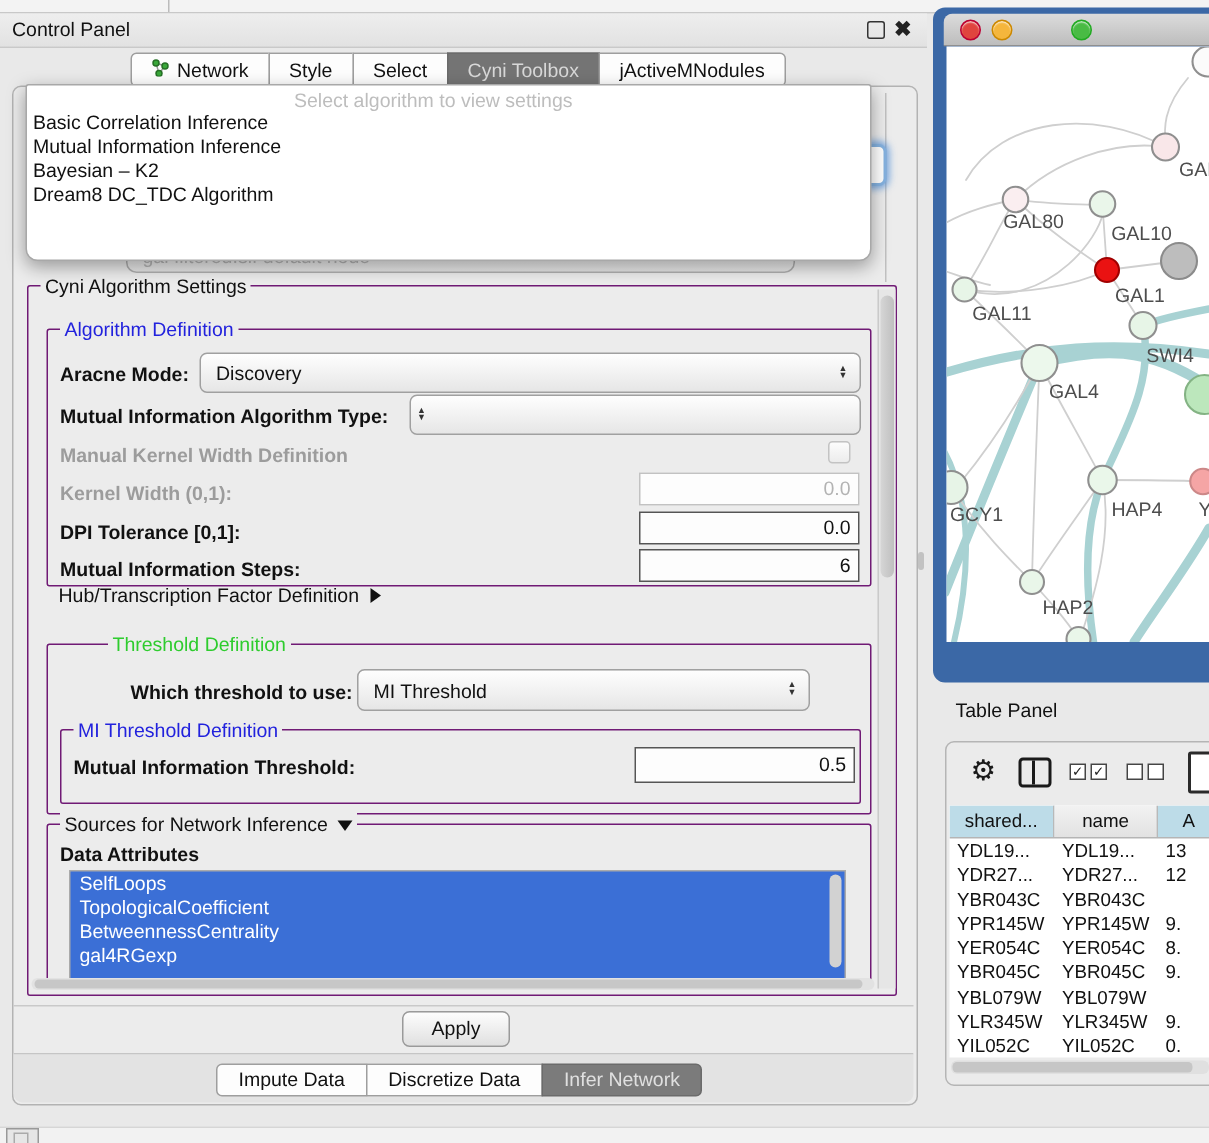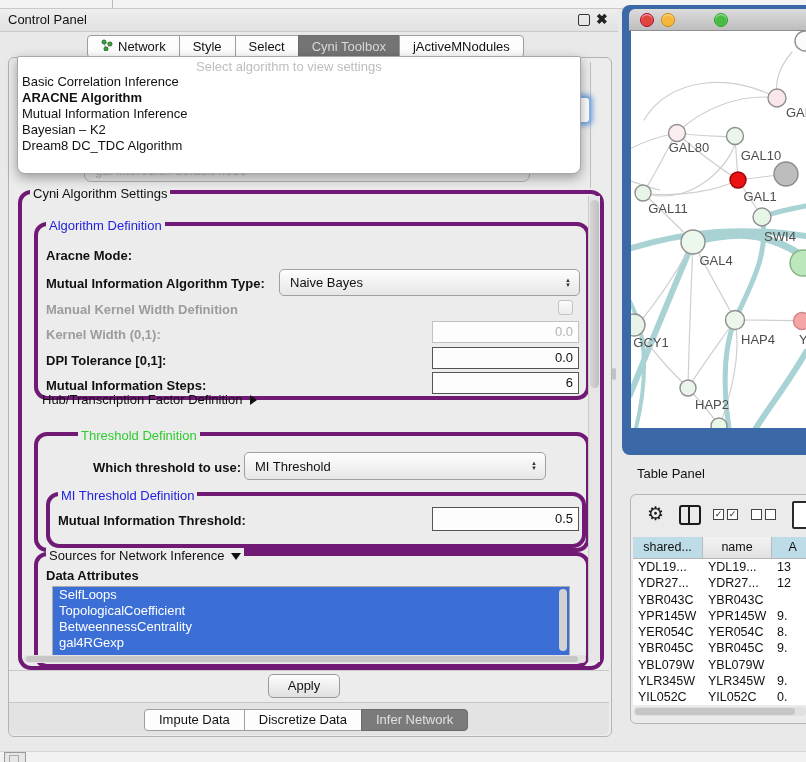--- a/index.html
+++ b/index.html
@@ -24,21 +24,21 @@
   #bg-line{left:590px;top:62px;width:1px;height:126px;background:#c0c0c0;z-index:1;}
   #focus-frag{left:571px;top:96px;width:16px;height:24px;background:#fff;border:2px solid #85b2e0;border-radius:5px;box-shadow:0 0 5px 2px rgba(90,150,220,.75);z-index:2;}
   #bg-combo{left:84px;top:160px;width:434px;height:20px;border:1px solid #b0b0b0;border-radius:7px;background:linear-gradient(#fff,#e7e7e7);color:#b8b8b8;line-height:20px;padding-left:10px;z-index:3;}
   
   #algo-popup{left:17px;top:56px;width:562px;height:116px;background:#fff;border:1px solid #a8a8a8;border-radius:2px 2px 8px 8px;box-shadow:0 4px 12px rgba(0,0,0,.35);z-index:30;}
   #algo-placeholder{position:absolute;left:178px;top:2px;color:#bdbdbd;}
   #algo-items{position:absolute;left:2px;top:17px;right:2px;}
   .algo-item{height:16px;line-height:16px;padding-left:2px;white-space:nowrap;}
   .algo-item.bold{font-weight:bold;}
   
-  .group{position:absolute;border:4px solid #701a75;border-radius:13px;}
+  .group{position:absolute;border:1px solid #701a75;border-radius:2px;}
   .gtitle{position:absolute;top:-8px;left:8px;background:#ececec;padding:0 3px;line-height:15px;white-space:nowrap;}
   .blue{color:#2222dd;}
   .green{color:#2ecc2e;margin-left:32px;}
   .lbl{position:absolute;font-weight:bold;white-space:nowrap;}
   .lbl.dis{color:#9c9c9c;}
   .combo{position:absolute;border:1px solid #a0a0a0;border-radius:5px;background:linear-gradient(#fefefe,#e6e6e6);display:flex;align-items:center;}
   .combo .ctext{flex:1;padding-left:10px;}
   .spin{width:14px;font-size:6px;line-height:5px;color:#333;text-align:center;margin-right:4px;}
   .field{position:absolute;background:#fdfdfd;border:1px solid #555;text-align:right;line-height:20px;padding-right:5px;}
   .field.dis{border-color:#c2c2c2;color:#b3b3b3;}
@@ -140,36 +140,38 @@
       </div>
       <div class="tab">
         <span>jActiveMNodules</span>
       </div>
     </div>
 
   <div class="abs" id="algo-popup">
     <div id="algo-placeholder">Select algorithm to view settings</div>
     <div id="algo-items">
         <div class="algo-item">Basic Correlation Inference</div>
-        <div class="algo-item bold">ARACNE Algorithm</div>
         <div class="algo-item">Mutual Information Inference</div>
         <div class="algo-item">Bayesian – K2</div>
         <div class="algo-item">Dream8 DC_TDC Algorithm</div>
       </div>
   </div>
 
   <div class="group" id="settings-group">
     <span class="gtitle">Cyni Algorithm Settings</span>
 
     <div class="group" id="algo-group">
       <span class="gtitle blue">Algorithm Definition</span>
       <span class="lbl" style="left:8px;top:22px;">Aracne Mode:</span>
+      <div class="combo" style="left:101px;top:15px;width:439px;height:25px;">
+        <span class="ctext">Discovery</span>
+        <span class="spin">▲<br>▼</span>
+      </div>
       <span class="lbl" style="left:8px;top:50px;">Mutual Information Algorithm Type:</span>
       <div class="combo" style="left:241px;top:43px;width:299px;height:25px;">
-        <span class="ctext">Naive Bayes</span>
         <span class="spin">▲<br>▼</span>
       </div>
       <span class="lbl dis" style="left:8px;top:76px;">Manual Kernel Width Definition</span>
       <span id="manual-kernel-cb"></span>
       <span class="lbl dis" style="left:8px;top:101px;">Kernel Width (0,1):</span>
       <div class="field dis" style="left:394px;top:95px;width:140px;height:20px;">0.0</div>
       <span class="lbl" style="left:8px;top:127px;">DPI Tolerance [0,1]:</span>
       <div class="field" style="left:394px;top:121px;width:140px;height:20px;">0.0</div>
       <span class="lbl" style="left:8px;top:152px;">Mutual Information Steps:</span>
       <div class="field" style="left:394px;top:146px;width:140px;height:20px;">6</div>

